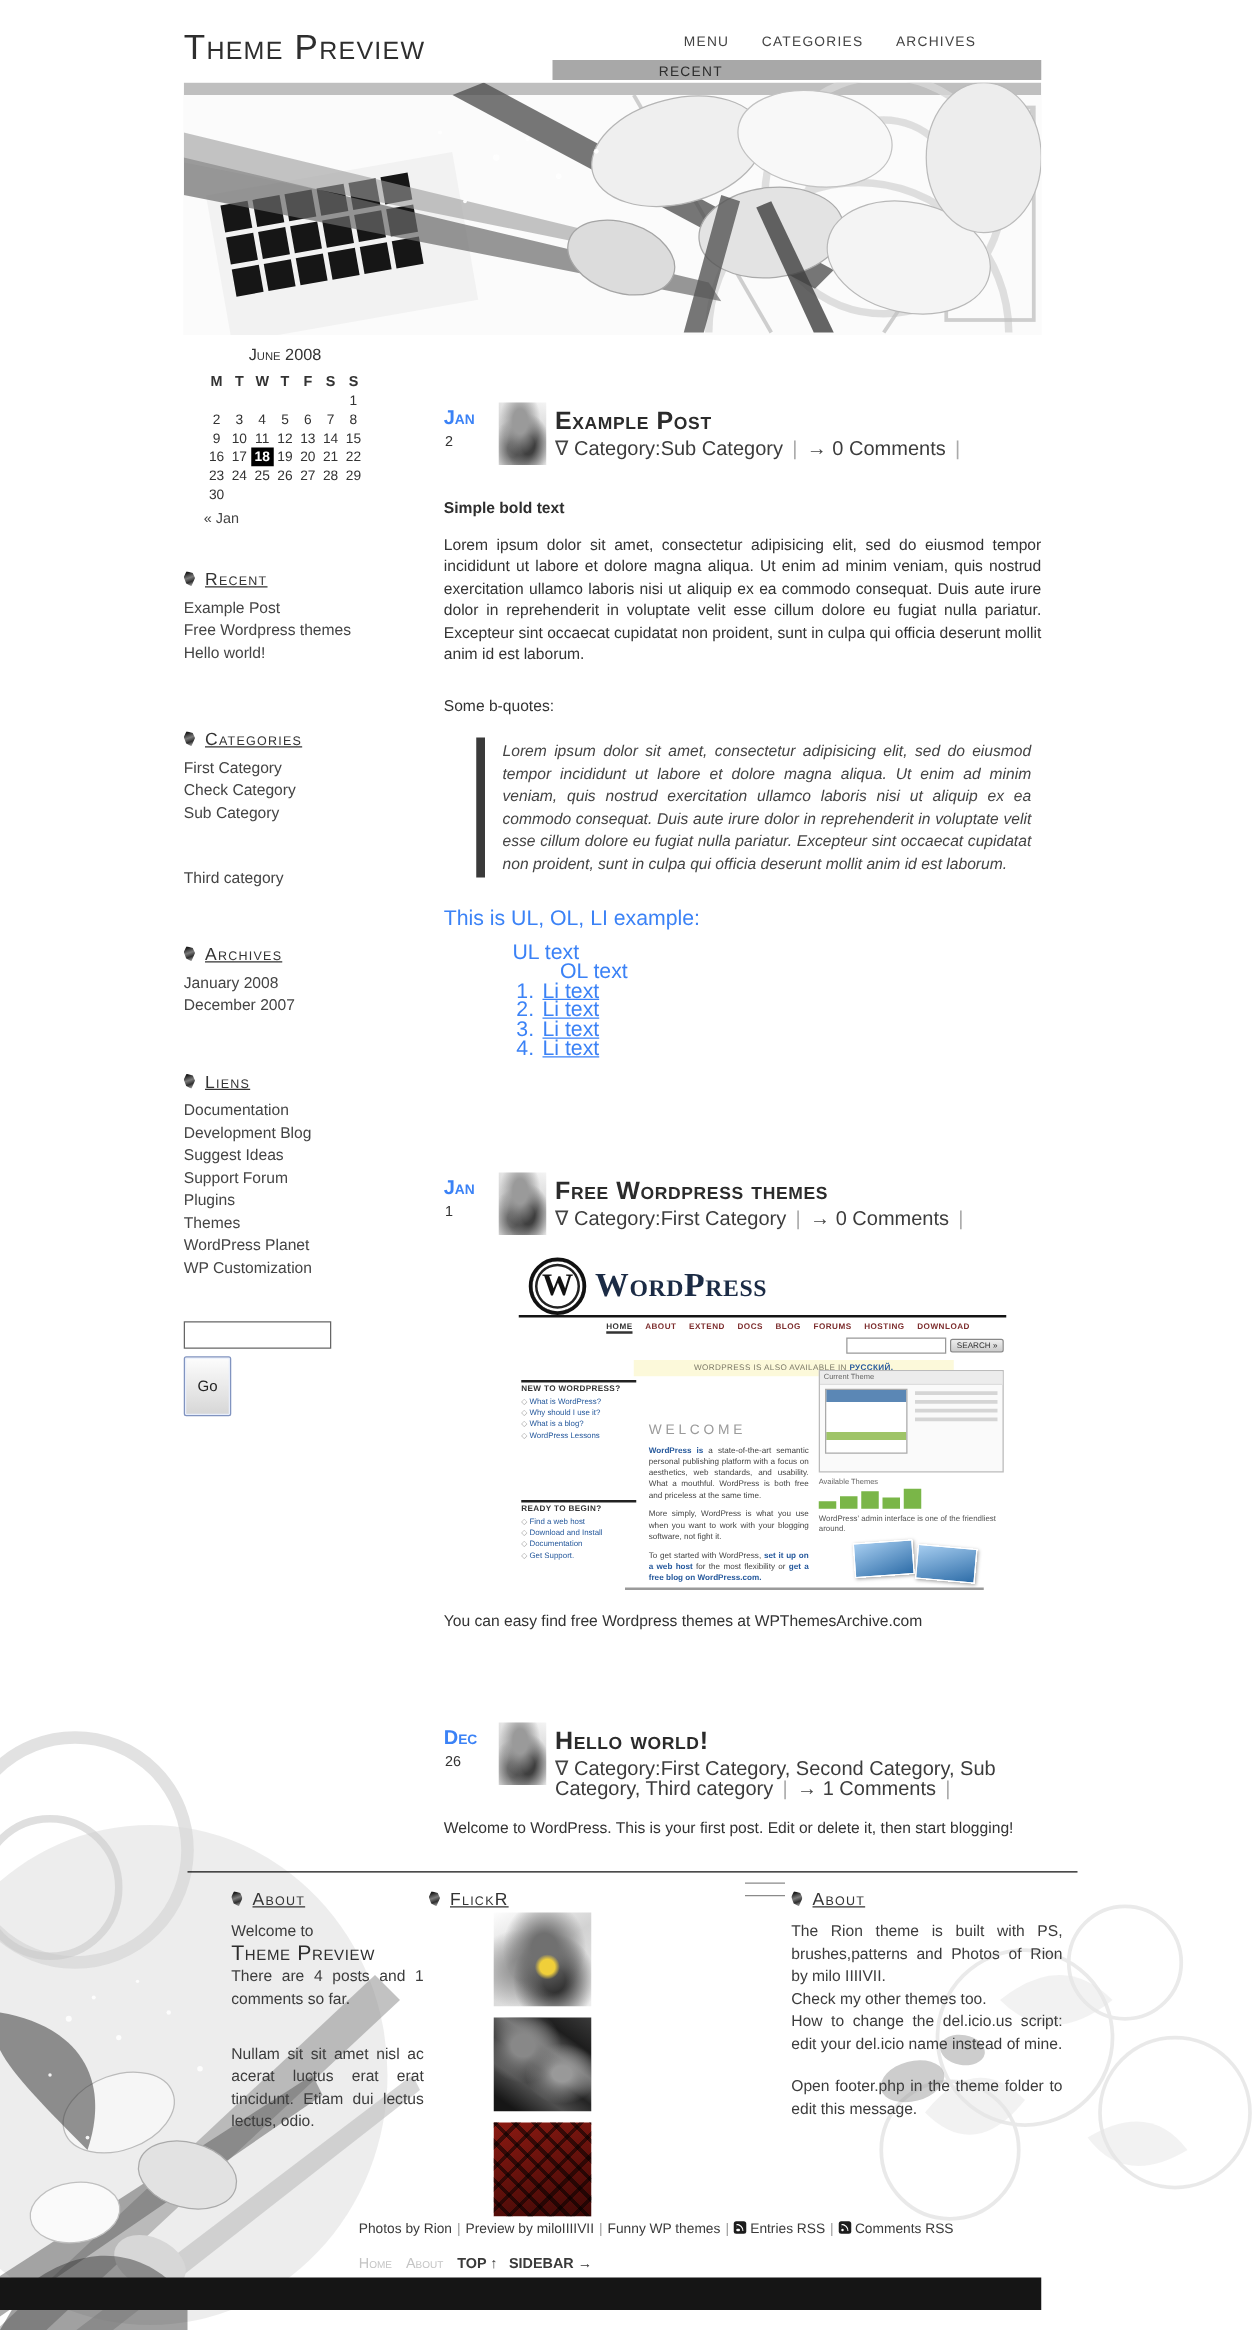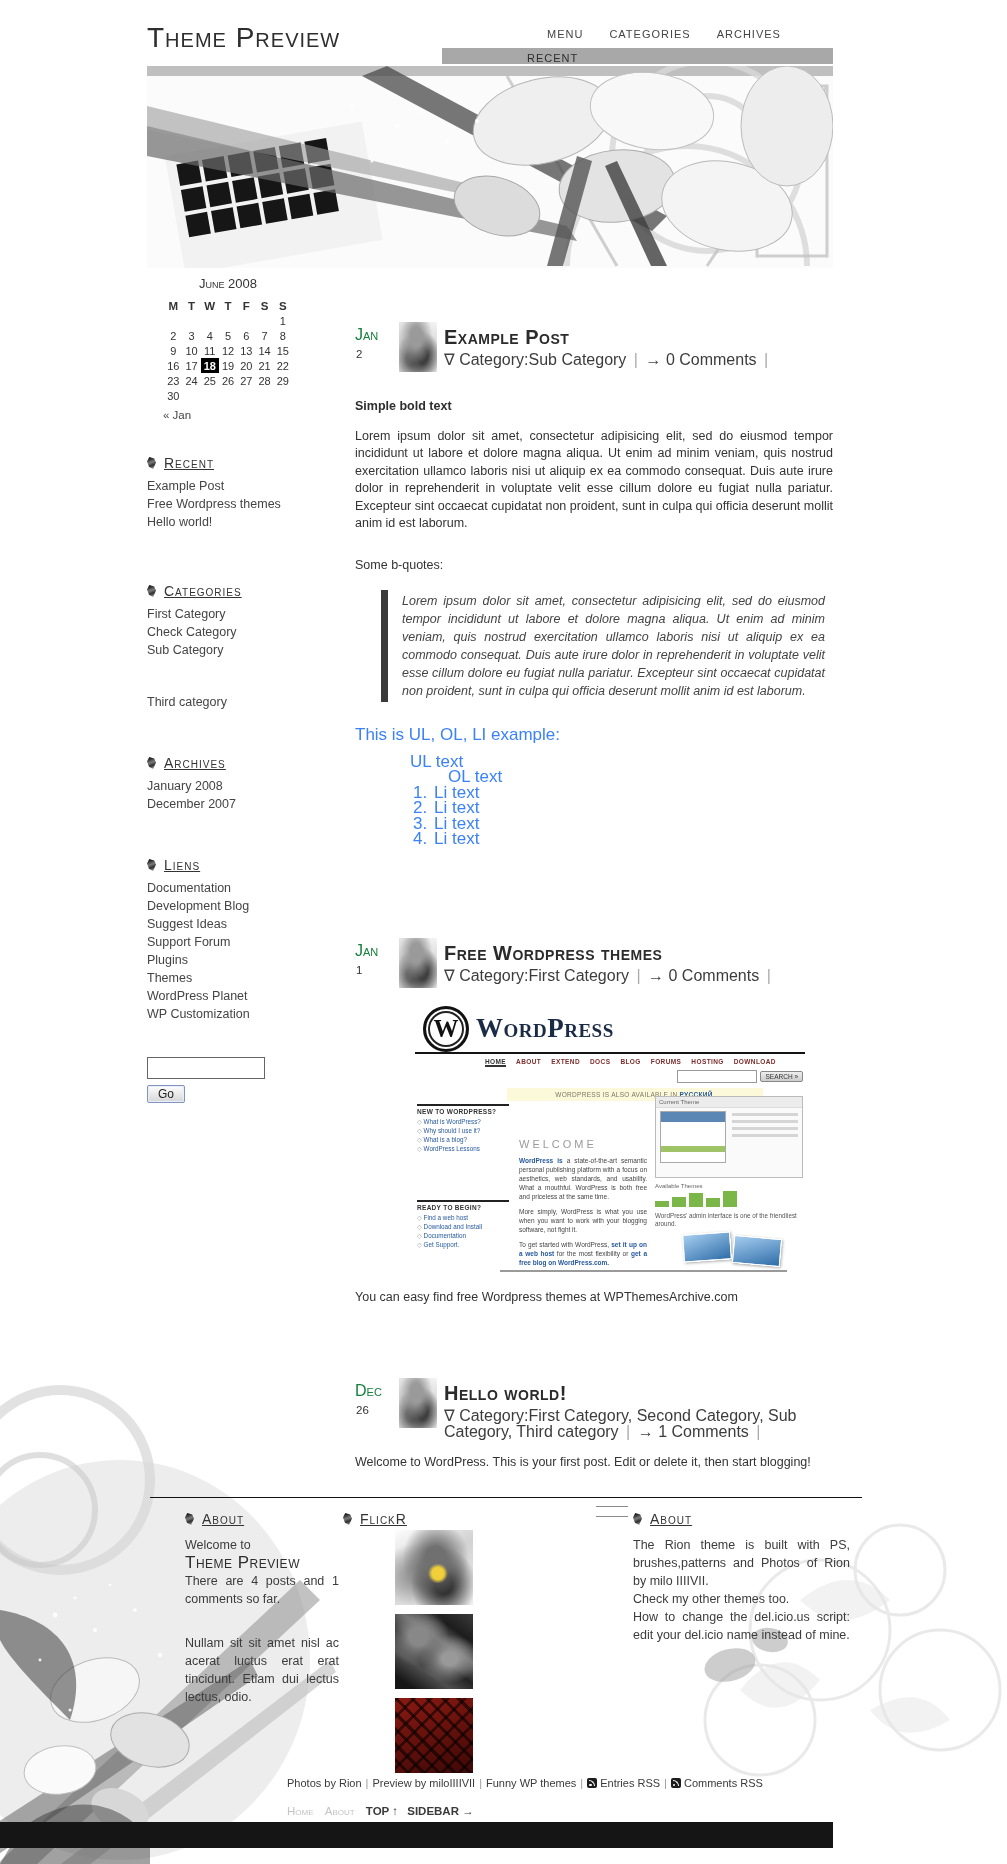--- a/index.html
+++ b/index.html
@@ -42,29 +42,29 @@
   .splash-icon{display:inline-block;width:9px;height:12px;margin-right:8px;
      background:linear-gradient(160deg,#1c1c1c 15%,#7b7b7b 45%,#2f2f2f 68%,#9a9a9a 90%);
      clip-path:polygon(25% 0,80% 12%,100% 45%,68% 100%,22% 82%,0 38%);}
   .widget-title{font-variant:small-caps;font-size:14px;letter-spacing:1px;color:#333;
      text-decoration:underline;}
   .widget ul{list-style:none;margin:0;padding:0;width:134px;text-align:justify;line-height:18px;}
   .widget ul li{cursor:pointer;}
   .widget-categories li:nth-child(3){margin-bottom:34px;}
 
   .searchbox input{width:112px;height:18px;border:1px solid #666;background:#fff;}
-  .searchbox button{display:block;margin-top:6px;font-size:12px;padding:1px 10px;color:#222;
+  .searchbox button{display:block;margin-top:6px;font-size:12px;padding:16px 10px;color:#222;
      border:1px solid #8194c0;border-radius:2px;background:linear-gradient(#fdfdfd,#d6d6d6);
      box-shadow:inset 0 0 0 1px #e8eefb;cursor:pointer;font-family:"Liberation Sans",sans-serif;}
 
   
   .post + .post{margin-top:95px;}
   .post-head{display:flex;align-items:flex-start;}
   .post-date{width:44px;flex:none;}
-  .post-month{font-variant:small-caps;font-size:16px;font-weight:normal;color:#15803d;}
+  .post-month{font-variant:small-caps;font-size:16px;font-weight:bold;color:#3b82f6;}
   .post-day{font-size:11.5px;color:#333;margin-top:4px;padding-left:1px;}
   .post-thumb{flex:none;width:38px;height:50px;margin-right:7px;margin-top:-4px;
      background:radial-gradient(ellipse at 45% 30%,#9a9a9a 0 20%,transparent 55%),
                 radial-gradient(ellipse at 62% 68%,#3f3f3f 0 16%,transparent 52%),
                 radial-gradient(ellipse at 30% 75%,#6e6e6e 0 12%,transparent 45%),
                 linear-gradient(200deg,#f4f4f4,#cfcfcf 50%,#efefef);}
   .post-titlebox{flex:1;}
   .post-title{margin:0;font-variant:small-caps;font-size:20px;font-weight:bold;
      letter-spacing:.5px;color:#2b2b2b;cursor:pointer;}
   .post-meta{margin-top:3px;font-size:16px;color:#3c3c3c;line-height:16px;}
@@ -72,21 +72,21 @@
   .post-meta .m-link{cursor:pointer;}
   .tag-icon,.arrow-icon{color:#444;}
   .post-body{font-size:12.5px;line-height:17.5px;color:#333;text-align:justify;margin-top:14px;}
   .post-body p{margin:0 0 14px 0;}
   .lead-bold{font-weight:bold;margin:26px 0 12px 0;font-size:12.5px;color:#2e2e2e;}
   blockquote.bq{margin:16px 0 16px 26px;padding:2px 8px 2px 14px;border-left:7px solid #3a3a3a;
      font-style:italic;color:#444;text-align:justify;line-height:18px;font-size:12.5px;}
   .list-demo{font-size:17px;color:#3b82f6;margin-top:24px;}
   .ul-line{margin:10px 0 0 55px;line-height:15.5px;}
   .ol-line{margin:0 0 0 93px;line-height:15.5px;}
-  ol.demo-ol{margin:0 0 0 57px;padding-left:20px;line-height:15.5px;}
+  ol.demo-ol{margin:0 0 0 57px;padding-left:20px;line-height:15.5px;text-decoration:underline;}
   ol.demo-ol li{padding-left:2px;}
 
   
   .wpshot{position:relative;width:390px;height:268px;margin:16px 0 0 60px;background:#fff;}
   .wp-logo-row{position:absolute;top:2px;left:8px;display:flex;align-items:center;}
   .wp-logo-circle{width:40px;height:40px;border-radius:50%;border:3px solid #111;
      box-shadow:inset 0 0 0 2px #fff,inset 0 0 0 4px #222;display:flex;align-items:center;
      justify-content:center;font-family:"Liberation Serif",serif;font-size:25px;font-weight:bold;color:#111;}
   .wp-wordmark{margin-left:7px;font-family:"Liberation Serif",serif;font-variant:small-caps;
      font-size:27px;font-weight:bold;color:#1b2b45;letter-spacing:.5px;}
@@ -636,20 +636,21 @@
     </div>
 
     <div class="f-col f-about-right">
       <div class="widget-head">
         <span class="splash-icon"></span>
         <span class="widget-title">About</span>
       </div>
       <p>The Rion theme is built with PS, brushes,patterns and Photos of Rion by milo IIIIVII.</p>
       <p>Check my other themes too.</p>
       <p>How to change the del.icio.us script: edit your del.icio name instead of mine.</p>
+      <p class="gap">Open footer.php in the theme folder to edit this message.</p>
     </div>
 
     <div class="credits">
       <span>Photos by Rion</span><span class="csep">|</span><span class="c-link">Preview by miloIIIIVII</span><span class="csep">|</span><span class="c-link">Funny WP themes</span><span class="csep">|</span><span class="rss-icon"></span><span class="c-link">Entries RSS</span><span class="csep">|</span><span class="rss-icon"></span><span class="c-link">Comments RSS</span>
     </div>
 
     <div class="bottom-nav">
       <span class="muted">Home</span>
       <span class="muted">About</span>
       <span class="strong">TOP ↑</span>

